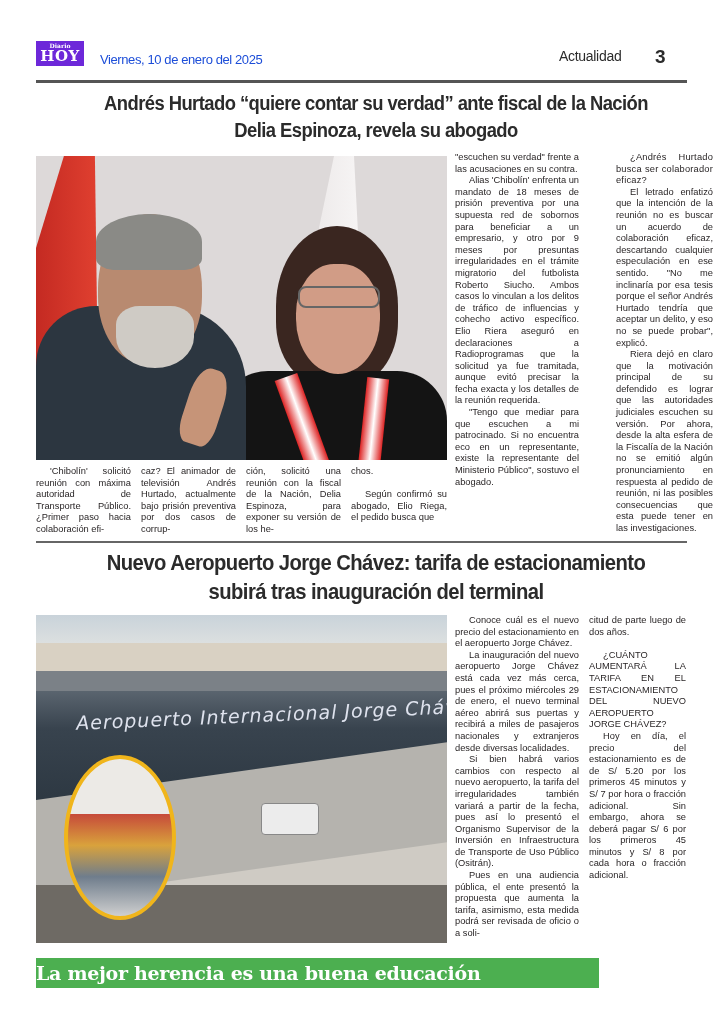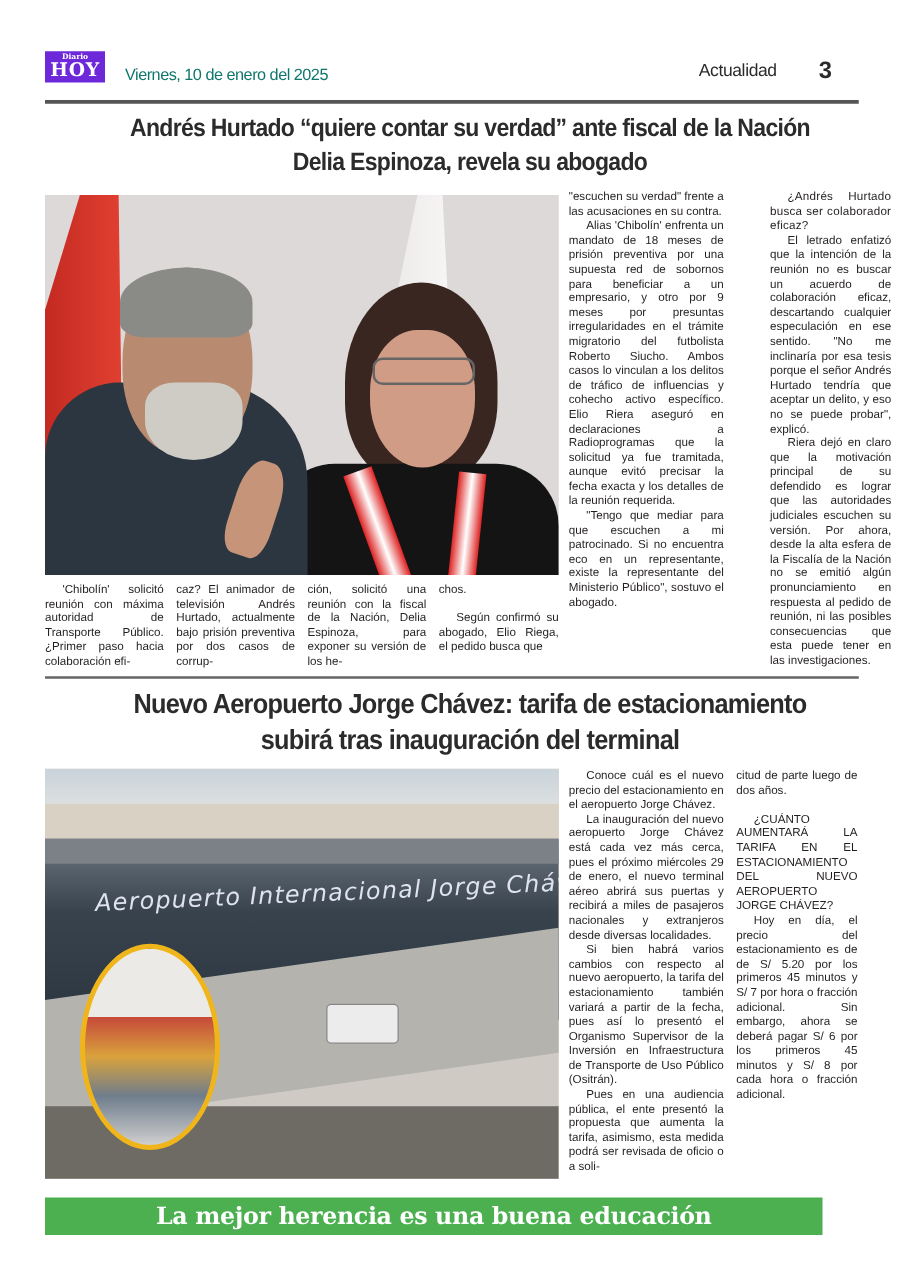--- a/index.html
+++ b/index.html
@@ -3,21 +3,21 @@
 <meta charset="utf-8">
 <style>
   * { box-sizing: border-box; margin: 0; padding: 0; }
   html, body { width: 723px; height: 1024px; background: #ffffff; overflow: hidden; }
   body { position: relative; font-family: "Liberation Sans", sans-serif; color: #231f20; }
 
   
   .logo { position: absolute; left: 36px; top: 41px; width: 48px; height: 25px; background: #6d28d9; text-align: center; }
   .logo .small { font-family: "DejaVu Serif", serif; font-size: 6px; font-weight: bold; color: #fff; line-height: 7px; display: block; padding-top: 1px; }
   .logo .big { font-family: "DejaVu Serif", serif; font-size: 15px; font-weight: bold; color: #fff; line-height: 15px; display: block; letter-spacing: 0.5px; }
-  .date { position: absolute; left: 100px; top: 52px; font-size: 13px; letter-spacing: -0.4px; color: #0f766e; }
+  .date { position: absolute; left: 100px; top: 52px; font-size: 13px; letter-spacing: -0.4px; color: #1d4ed8; }
   .section { position: absolute; left: 559px; top: 48px; font-size: 14px; color: #2b2b2b; letter-spacing: -0.3px; }
   .pagenum { position: absolute; left: 655px; top: 46px; font-size: 19px; font-weight: bold; color: #2b2b2b; }
   .rule-top { position: absolute; left: 36px; top: 80px; width: 651px; height: 3px; background: #555; }
 
   
   .headline { position: absolute; font-family: "Liberation Sans", sans-serif; font-weight: bold; color: #2b2b2b; text-align: center; letter-spacing: -0.6px; transform: scaleX(0.92); transform-origin: center; }
   .h1a { left: 36px; top: 92px; width: 680px; font-size: 20px; }
   .h1b { left: 36px; top: 119px; width: 680px; font-size: 20px; }
   .h2a { left: 36px; top: 550px; width: 680px; font-size: 22px; }
   .h2b { left: 36px; top: 579px; width: 680px; font-size: 22px; }
@@ -51,21 +51,21 @@
   .roof { position: absolute; left: 0; top: 28px; width: 100%; height: 28px; background: #d9d1c3; }
   .terminal { position: absolute; left: 0; top: 56px; width: 100%; height: 145px; background: linear-gradient(#6c7680, #38434e 40%, #2b3640); }
   .terminal-band { position: absolute; left: 0; top: 56px; width: 100%; height: 20px; background: #7b8187; }
   .sign { position: absolute; left: 40px; top: 88px; font-family: "DejaVu Sans", sans-serif; font-style: italic; font-size: 19px; letter-spacing: 1px; color: #dfe3ee; white-space: nowrap; transform: rotate(-2.5deg); }
   .road { position: absolute; left: 0; top: 185px; width: 100%; height: 100px; background: #b5b3ae; transform: skewY(-8deg); transform-origin: left; }
   .underpass { position: absolute; left: 0; top: 270px; width: 100%; height: 60px; background: #6e6a64; }
   .bus { position: absolute; left: 225px; top: 188px; width: 58px; height: 32px; background: #ececec; border-radius: 4px; border: 1px solid #888; }
   .inset { position: absolute; left: 28px; top: 140px; width: 112px; height: 165px; border: 4px solid #f0b51b; border-radius: 50%; background: linear-gradient(#eceae6 35%, #c64a3a 35%, #d9a23c 55%, #6f7d8c 75%, #cfcfcf); overflow: hidden; }
 
   
-  .banner { position: absolute; left: 36px; top: 958px; width: 622px; height: 30px; background: #4caf50; text-align: center; }
+  .banner { position: absolute; left: 36px; top: 958px; width: 563px; height: 30px; background: #4caf50; }
   .banner span { font-family: "DejaVu Serif", serif; font-weight: bold; font-size: 19px; color: #fff; line-height: 30px; letter-spacing: -0.3px; }
 </style>
 </head>
 <body>
 
 <div class="logo">
   <span class="small">Diario</span>
   <span class="big">HOY</span>
 </div>
 <div class="date">Viernes, 10 de enero  del 2025</div>
@@ -130,21 +130,21 @@
   <div class="sign">Aeropuerto Internacional Jorge Chávez</div>
   <div class="road"></div>
   <div class="underpass"></div>
   <div class="bus"></div>
   <div class="inset"></div>
 </div>
 
 <div class="col" style="left:455px; top:615px; width:124px;">
   <p>Conoce cuál es el nuevo precio del estacionamiento en el aeropuerto Jorge Chávez.</p>
   <p>La inauguración del nuevo aeropuerto Jorge Chávez está cada vez más cerca, pues el próximo miércoles 29 de enero, el nuevo terminal aéreo abrirá sus puertas y recibirá a miles de pasajeros nacionales y extranjeros desde diversas localidades.</p>
-  <p>Si bien habrá varios cambios con respecto al nuevo aeropuerto, la tarifa del estacionamiento también variará a partir de la fecha, pues así lo presentó el Organismo Supervisor de la Inversión en Infraestructura de Transporte de Uso Público (Ositrán).</p>
+  <p>Si bien habrá varios cambios con respecto al nuevo aeropuerto, la tarifa del irregularidades también variará a partir de la fecha, pues así lo presentó el Organismo Supervisor de la Inversión en Infraestructura de Transporte de Uso Público (Ositrán).</p>
   <p>Pues en una audiencia pública, el ente presentó la propuesta que aumenta la tarifa, asimismo, esta medida podrá ser revisada de oficio o a soli-</p>
 </div>
 <div class="col" style="left:589px; top:615px; width:97px;">
   <p class="noindent">citud de parte luego de dos años.</p>
   <p style="margin-top:11.6px;">¿CUÁNTO AUMENTARÁ LA TARIFA EN EL ESTACIONAMIENTO DEL NUEVO AEROPUERTO JORGE CHÁVEZ?</p>
   <p>Hoy en día, el precio del estacionamiento es de de S/ 5.20 por los primeros 45 minutos y S/ 7 por hora o fracción adicional. Sin embargo, ahora se deberá pagar S/ 6 por los primeros 45 minutos y S/ 8 por cada hora o fracción adicional.</p>
 </div>
 
 <div class="banner">
   <span>La mejor herencia es una buena educación</span>

